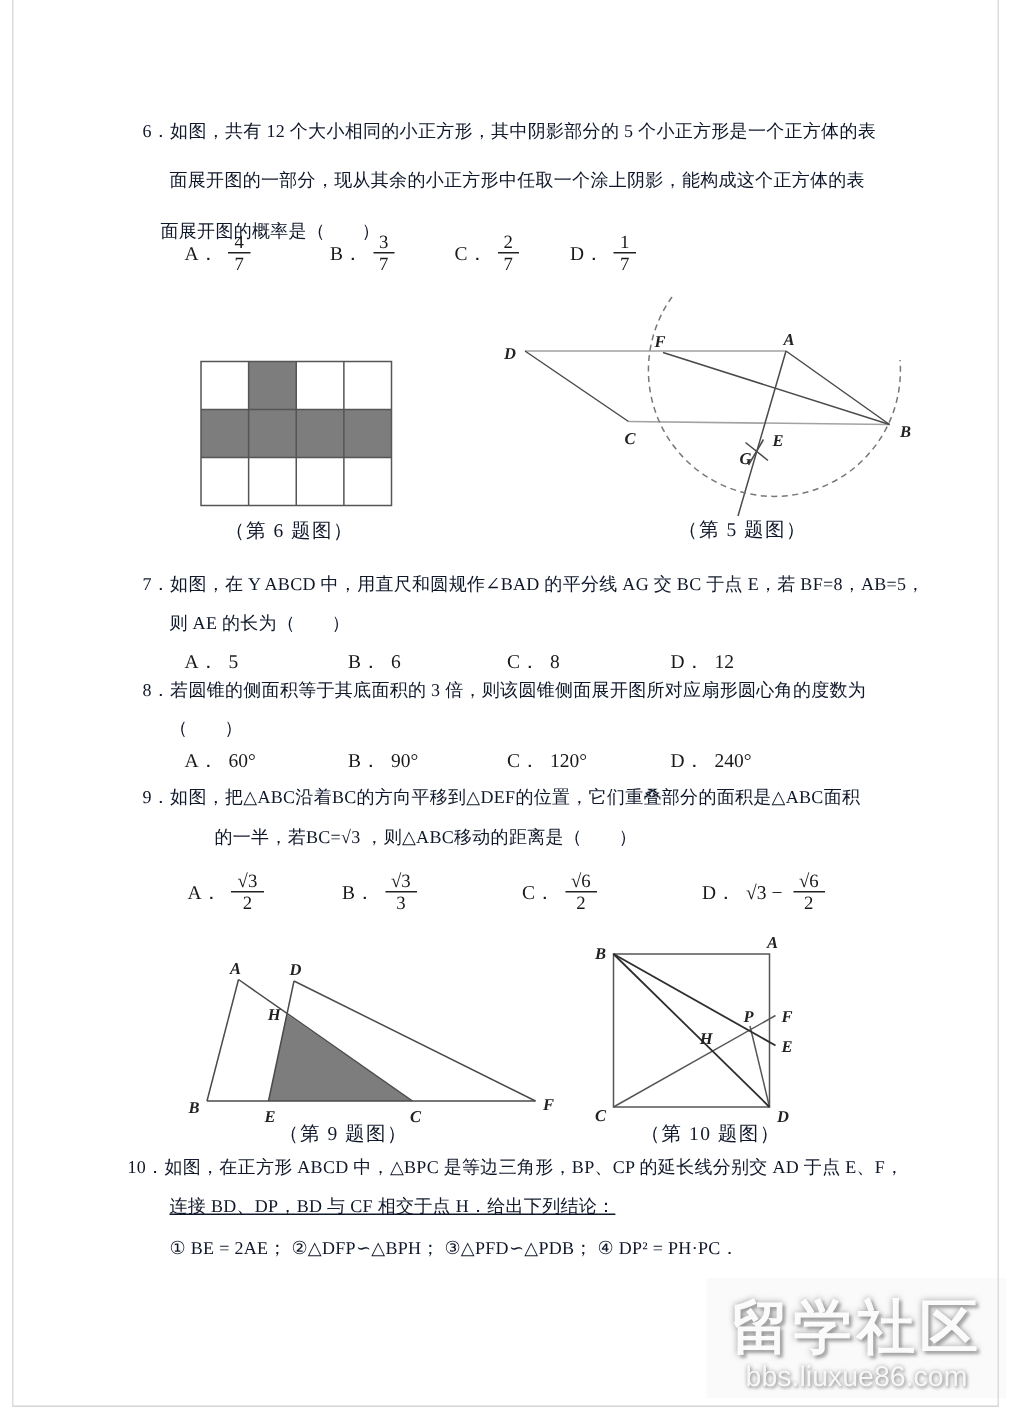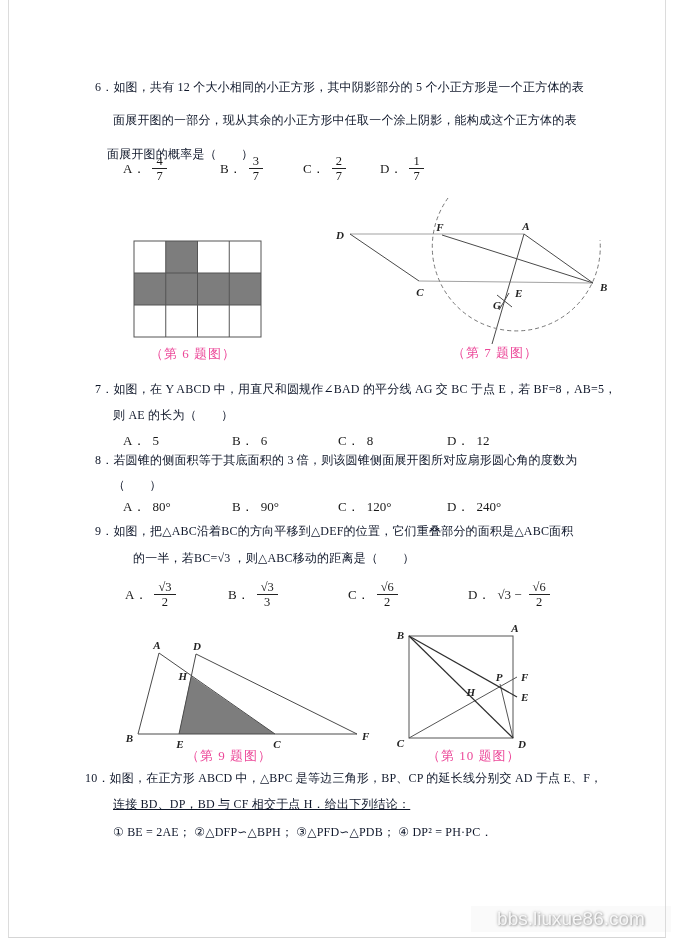--- a/index.html
+++ b/index.html
@@ -10,21 +10,21 @@
   .page-frame{
     position:absolute;left:8px;top:0;width:656px;height:937px;
     border-left:1px solid #dcdcdc;border-right:1px solid #dcdcdc;border-bottom:1px solid #d5d5d5;
     pointer-events:none;
   }
   .tline{position:absolute;font-size:12px;white-space:nowrap;letter-spacing:.2px;color:#0f172a;}
   .opt{position:absolute;font-size:13px;display:flex;align-items:center;gap:7px;color:#191919;}
   .frac{display:inline-flex;flex-direction:column;align-items:center;line-height:1.15;font-size:12.5px;}
   .frac .num{border-bottom:1px solid #222;padding:0 4px;}
   .frac .den{padding:0 2px;}
-  .caption{position:absolute;font-size:13px;letter-spacing:1px;color:#ec4899;white-space:nowrap;}
+  .caption{position:absolute;font-size:13px;letter-spacing:1px;color:#0f172a;white-space:nowrap;}
   svg text{font-family:"Liberation Serif","DejaVu Serif",serif;font-style:italic;font-weight:bold;font-size:11px;fill:#222;}
   .fig-layer{position:absolute;left:0;top:0;pointer-events:none;}
   .watermark{position:absolute;right:2px;bottom:10px;width:196px;text-align:center;
     background:rgba(210,210,210,0.12);padding:6px 2px 2px 2px;}
   .wm1{font-size:39px;font-weight:bold;letter-spacing:3px;color:rgba(255,255,255,0.95);
     text-shadow:0 0 4px rgba(140,140,140,.85),2px 2px 2px rgba(120,120,120,.55);font-family:"Liberation Sans",sans-serif;}
   .wm2{font-size:19px;color:rgba(250,250,250,0.95);margin-top:-4px;
     text-shadow:0 0 3px rgba(150,150,150,.9),1px 1px 2px rgba(130,130,130,.6);font-family:Liberation Sans, sans-serif;}
 </style>
 </head>
@@ -98,21 +98,21 @@
     <text x="440" y="231" text-anchor="middle">F</text>
     <text x="526" y="230" text-anchor="middle">A</text>
     <text x="420" y="296" text-anchor="middle">C</text>
     <text x="515" y="297" text-anchor="start">E</text>
     <text x="600" y="291" text-anchor="start">B</text>
     <text x="501" y="309" text-anchor="end">G</text>
   </g>
 </svg>
 
 <div class="caption" style="left:150px;top:345px;">（第 6 题图）</div>
-<div class="caption" style="left:452px;top:344px;">（第 7 题图）</div>
+<div class="caption" style="left:452px;top:344px;">（第 5 题图）</div>
 
 <div class="tline" style="left:95px;top:381px;">7．如图，在 Y ABCD 中，用直尺和圆规作∠BAD 的平分线 AG 交 BC 于点 E，若 BF=8，AB=5，</div>
 <div class="tline" style="left:113px;top:407px;">则 AE 的长为（　　）</div>
 <div class="opt" style="left:123px;top:432px;">
   <span>A．</span>
   <span>5</span>
 </div>
 <div class="opt" style="left:232px;top:432px;">
   <span>B．</span>
   <span>6</span>
@@ -123,37 +123,37 @@
 </div>
 <div class="opt" style="left:447px;top:432px;">
   <span>D．</span>
   <span>12</span>
 </div>
 
 <div class="tline" style="left:95px;top:452px;">8．若圆锥的侧面积等于其底面积的 3 倍，则该圆锥侧面展开图所对应扇形圆心角的度数为</div>
 <div class="tline" style="left:113px;top:477px;">（　　）</div>
 <div class="opt" style="left:123px;top:498px;">
   <span>A．</span>
-  <span>80°</span>
+  <span>60°</span>
 </div>
 <div class="opt" style="left:232px;top:498px;">
   <span>B．</span>
   <span>90°</span>
 </div>
 <div class="opt" style="left:338px;top:498px;">
   <span>C．</span>
   <span>120°</span>
 </div>
 <div class="opt" style="left:447px;top:498px;">
   <span>D．</span>
   <span>240°</span>
 </div>
 
 <div class="tline" style="left:95px;top:523px;text-align:right;">9．如图，把△ABC沿着BC的方向平移到△DEF的位置，它们重叠部分的面积是△ABC面积</div>
-<div class="tline" style="left:113px;top:550px;padding-left:20px;">的一半，若BC=√3 ，则△ABC移动的距离是（　　）</div>
+<div class="tline" style="left:123px;top:550px;padding-left:20px;">的一半，若BC=√3 ，则△ABC移动的距离是（　　）</div>
 <div class="opt" style="left:125px;top:580px;">
   <span>A．</span>
   <span class="frac">
     <span class="num">√3</span>
     <span class="den">2</span>
   </span>
 </div>
 <div class="opt" style="left:228px;top:580px;">
   <span>B．</span>
   <span class="frac">
@@ -219,14 +219,15 @@
 </svg>
 
 <div class="caption" style="left:186px;top:747px;">（第 9 题图）</div>
 <div class="caption" style="left:427px;top:747px;">（第 10 题图）</div>
 
 <div class="tline" style="left:85px;top:770px;">10．如图，在正方形 ABCD 中，△BPC 是等边三角形，BP、CP 的延长线分别交 AD 于点 E、F，</div>
 <div class="tline" style="left:113px;top:796px;text-decoration:underline;">连接 BD、DP，BD 与 CF 相交于点 H．给出下列结论：</div>
 <div class="tline" style="left:113px;top:824px;">① BE = 2AE；  ②△DFP∽△BPH；  ③△PFD∽△PDB；  ④ DP² = PH·PC．</div>
 
 <div class="watermark">
+  <div class="wm1">留学社区</div>
   <div class="wm2">bbs.liuxue86.com</div>
 </div>
 
 </body></html>

